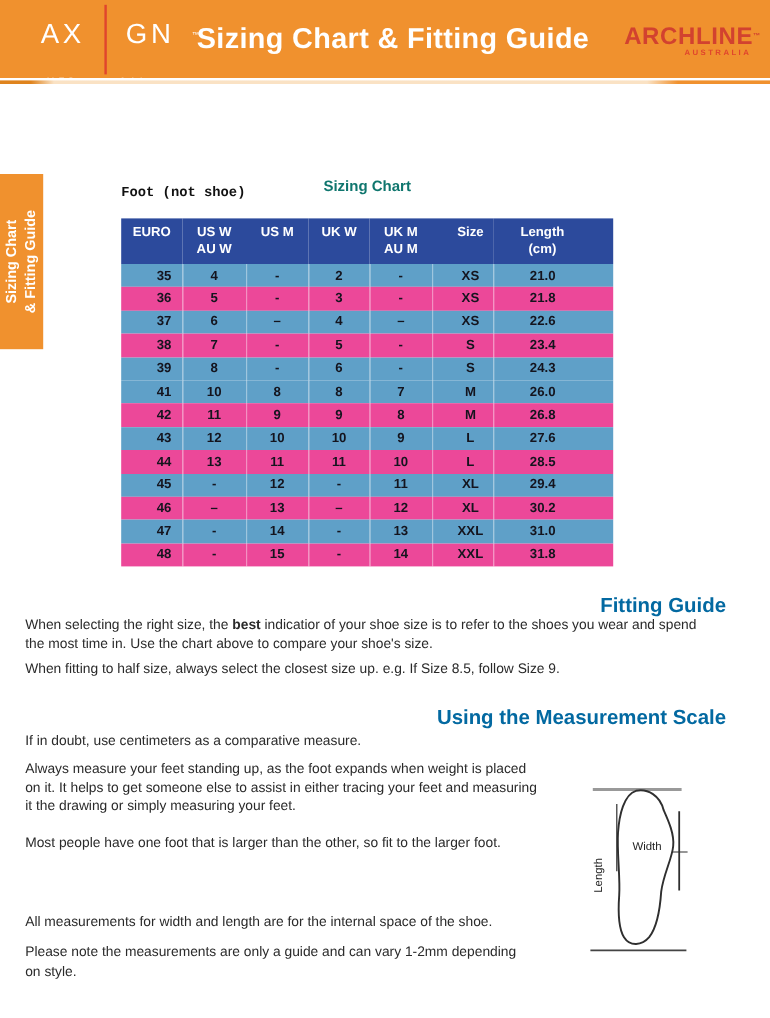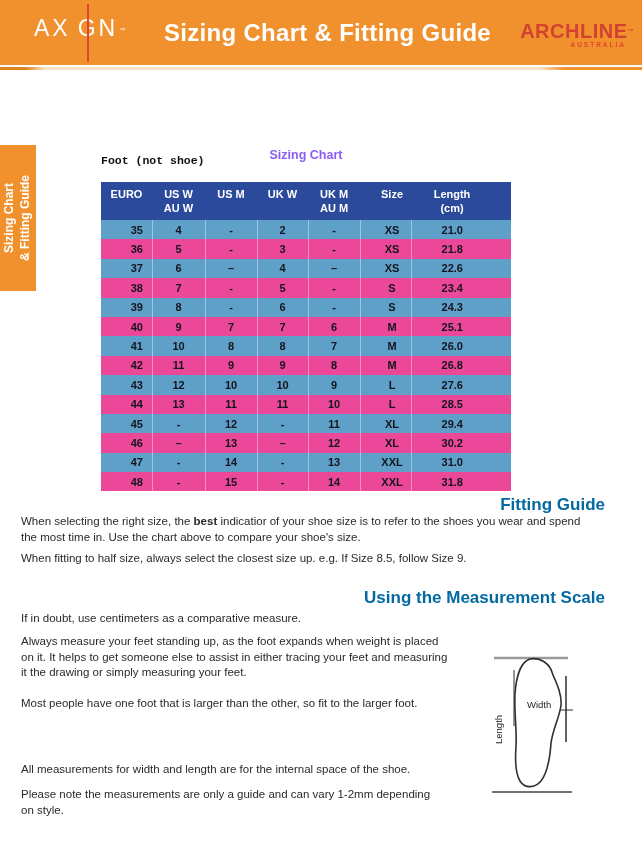--- a/index.html
+++ b/index.html
@@ -5,21 +5,21 @@
   * { margin:0; padding:0; box-sizing:border-box; }
   body { background:#fff; font-family:"Liberation Sans", sans-serif; }
   .page { position:relative; width:642px; height:848px; background:#ffffff; overflow:hidden; }
 
   
   .banner { position:absolute; left:0; top:0; width:642px; height:65px; background:#F0912E; }
   .banner-underline { position:absolute; left:0; top:67px; width:642px; height:3px;
     background:linear-gradient(90deg,#DF831D 0%,#DF831D 4%,#FAE2C4 7%,#FAE2C4 84%,#F0912E 88%,#F0912E 100%); }
 
   .axign { position:absolute; left:34px; top:9px; width:135px; height:50px; color:#fff; }
-  .axign-main { display:flex; align-items:flex-start; font-size:23px; font-weight:400; letter-spacing:3px; line-height:26px; padding-top:6px; }
+  .axign-main { display:flex; align-items:flex-start; font-size:23px; font-weight:400; letter-spacing:3px; line-height:26px; padding-top:6px;justify-content:space-between; }
   .axign-gap { display:inline-block; width:7px; }
   .axign-redline { position:absolute; left:53px; top:-5px; width:2px; height:58px; background:#E0452D; }
   .axign-tm { font-size:6px; margin-left:1px; margin-top:2px; }
   .axign-sub { display:flex; font-size:7.5px; font-weight:normal; letter-spacing:3.5px; margin-top:20px; padding-left:5px;gap:13px; }
   .axign-sub-gap { display:inline-block; width:7px; }
 
   .banner-title { position:absolute; left:160px; top:19px; width:335px; text-align:center;
     font-size:24px; font-weight:bold; color:#ffffff; letter-spacing:0.3px; }
 
   .archline { position:absolute; right:8px; top:21px; width:132px; color:#D2422F; text-align:right; }
@@ -28,21 +28,21 @@
   .archline-sub { font-size:6.5px; font-weight:bold; letter-spacing:2px; margin-top:0; margin-right:8px; color:#E0452D; }
 
   
   .side-tab { position:absolute; left:0; top:145px; width:36px; height:146px; background:#F0912E; }
   .side-tab-text { position:absolute; left:50%; top:50%; width:146px; height:34px;
     transform:translate(-50%,-50%) rotate(-90deg); text-align:center;
     color:#fff; font-weight:bold; font-size:12px; line-height:16px; white-space:pre-line; }
 
   
   .chart-title { position:absolute; left:101px; top:148px; width:410px; text-align:center;
-    font-size:12.5px; font-weight:bold; color:#8b5cf6; }
+    font-size:12.5px; font-weight:bold; color:#0f766e; }
   .foot-note { position:absolute; left:101px; top:154px; width:410px; text-align:left;
     font-size:11.5px; font-weight:bold; color:#111;font-family:Liberation Mono, monospace; }
 
   table.sizing-table { position:absolute; left:101px; top:182px; width:410px;
     border-collapse:collapse; table-layout:fixed; }
   table.sizing-table th { background:#2C4A9C; color:#fff; font-size:11px; font-weight:bold;
     line-height:14px; vertical-align:top; padding-top:5px; height:38px; text-align:center; white-space:pre-line; }
   table.sizing-table td { font-size:11px; font-weight:bold; color:#14141E; text-align:center;
     height:19.4px; vertical-align:middle; border-left:1px solid rgba(255,255,255,0.4); }
   table.sizing-table td.c0 { border-left:none;padding-left:21px; }
@@ -170,29 +170,20 @@
         </tr>
         <tr class="row-odd">
           <td class="c0">39</td>
           <td class="c1">8</td>
           <td class="c2">-</td>
           <td class="c3">6</td>
           <td class="c4">-</td>
           <td class="c5">S</td>
           <td class="c6">24.3</td>
         </tr>
-        <tr class="row-even">
-          <td class="c0">40</td>
-          <td class="c1">9</td>
-          <td class="c2">7</td>
-          <td class="c3">7</td>
-          <td class="c4">6</td>
-          <td class="c5">M</td>
-          <td class="c6">25.1</td>
-        </tr>
         <tr class="row-odd">
           <td class="c0">41</td>
           <td class="c1">10</td>
           <td class="c2">8</td>
           <td class="c3">8</td>
           <td class="c4">7</td>
           <td class="c5">M</td>
           <td class="c6">26.0</td>
         </tr>
         <tr class="row-even">

